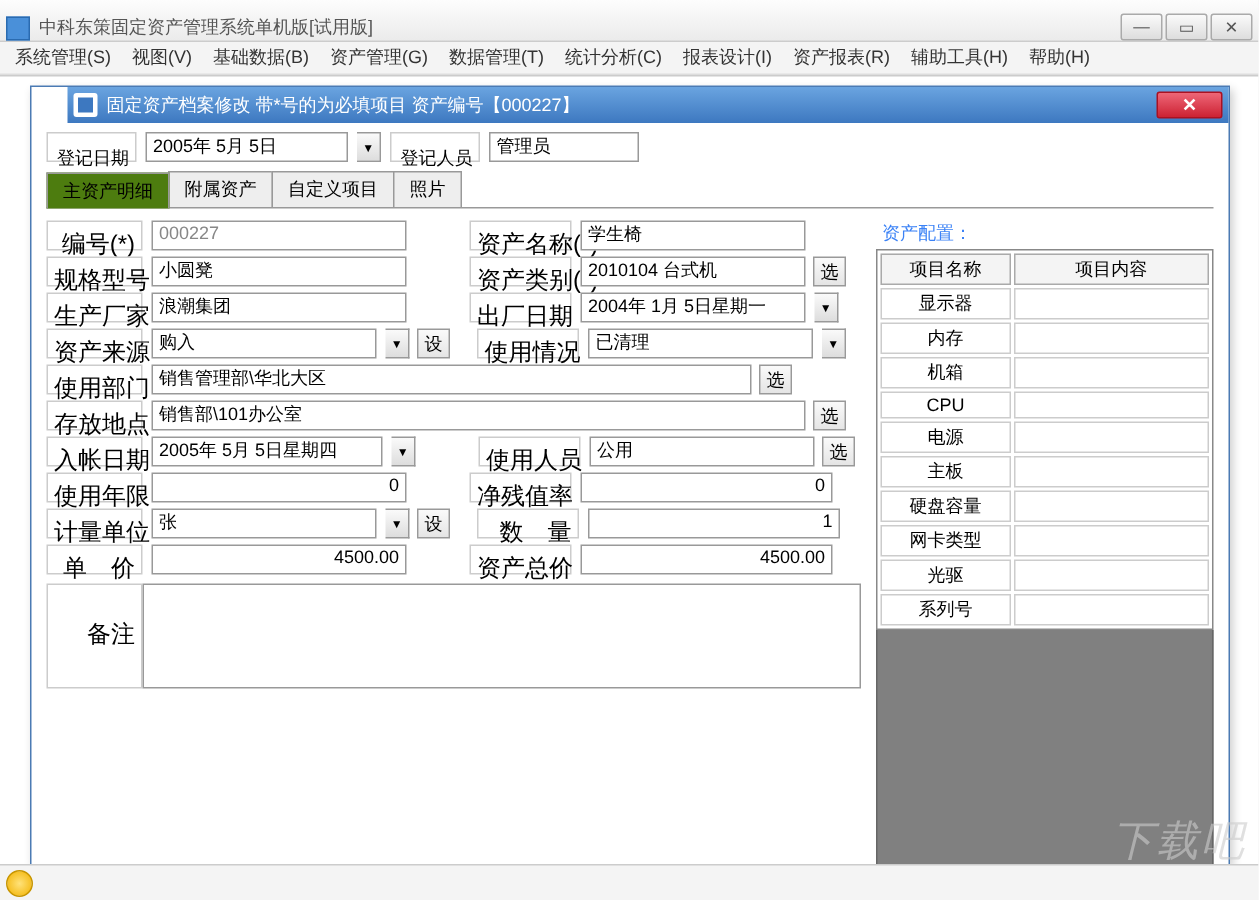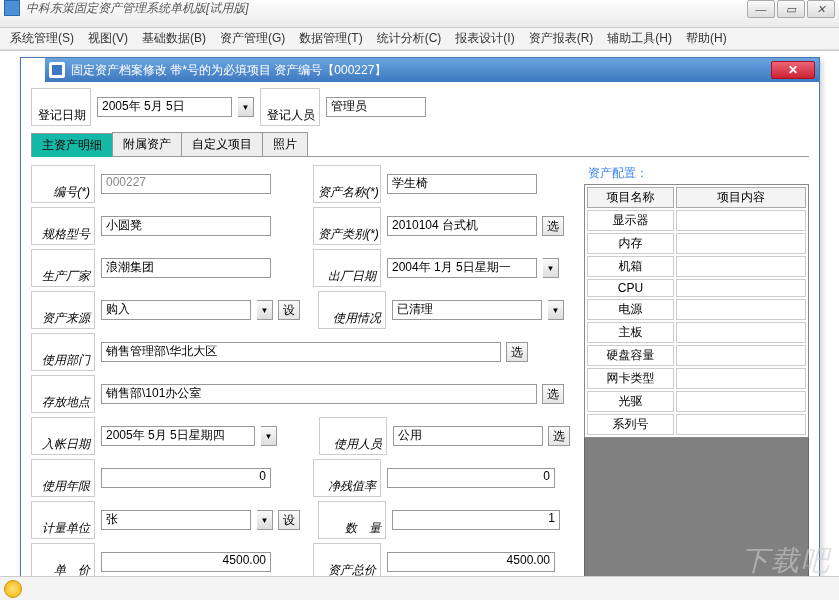--- a/index.html
+++ b/index.html
@@ -1,55 +1,55 @@
 <!DOCTYPE html>
 <html><head>
 <meta charset="utf-8">
 <style>
 * { box-sizing: border-box; margin: 0; padding: 0; font-family: "Microsoft YaHei", SimSun, sans-serif; font-size: 12px; }
 body { background: #f0f0f0; width: 839px; height: 600px; overflow: hidden; position: relative; }
 
-.titlebar { height: 28px; background: linear-gradient(#fdfdfd,#ebebeb); border-bottom: 1px solid #ccc; display: flex; align-items: flex-start; padding: 0 4px; font-style: italic; }
+.titlebar { height: 28px; background: linear-gradient(#fdfdfd,#ebebeb); border-bottom: 1px solid #ccc; display: flex; align-items: flex-end; padding: 0 4px; }
 .titlebar .app-icon { width: 16px; height: 16px; background: #4a90d9; margin-right: 6px; border: 1px solid #2a6bb0; }
 .titlebar .title { flex:1; color:#555; }
 .win-btns { display:flex; gap:2px; }
 .win-btn { width:28px; height:18px; border:1px solid #aaa; background:linear-gradient(#fafafa,#ddd); border-radius:2px; display:flex; align-items:center; justify-content:center; color:#555; font-size:11px; }
 
 .menubar { height:22px; background:#f4f4f4; border-bottom:1px solid #ddd; display:flex; align-items:center; padding:0 4px; gap:2px; }
 .menu-item { padding:2px 6px; color:#333; cursor:default; white-space:nowrap; }
 
 .workspace { position:absolute; top:50px; left:0; right:0; bottom:0; background:#fff; border-top:1px solid #ccc; }
 
 .dialog { position:absolute; left:20px; top:6px; width:800px; height:520px; background:#fff; border:1px solid #4b7ab3; box-shadow:2px 2px 6px rgba(0,0,0,0.2); }
 .dlg-title { height:24px; background:linear-gradient(#6aa4e0,#3d78c0); display:flex; align-items:center; padding:0 4px; color:#fff;margin-left:24px; }
 .dlg-title .icon { width:16px; height:16px; background:#fff; margin-right:6px; border-radius:2px; position:relative; }
 .dlg-title .icon::after { content:""; position:absolute; left:3px; top:3px; width:10px; height:10px; background:#3d78c0; }
 .dlg-title .txt { flex:1; }
 .dlg-close { width:44px; height:18px; background:linear-gradient(#e67,#c23); border:1px solid #a12; border-radius:2px; display:flex; align-items:center; justify-content:center; color:#fff; font-weight:bold; }
 
 .dlg-body { padding:6px 10px; }
 
 .row { display:flex; align-items:center; margin-bottom:6px; gap:6px; }
-.lab { text-align:right; padding:18px 4px; background:#fff; border:1px solid #ccc; white-space:nowrap; height:20px; line-height:16px; }
+.lab { text-align:right; padding:8px 4px; background:#fff; border:1px solid #ccc; white-space:nowrap; height:20px; line-height:16px; }
 .inp { height:20px; border:1px solid #999; background:#fff; padding:0 4px; }
 .inp.ro { color:#888; }
 .inp.right { text-align:right; }
 .dd-btn { width:16px; height:20px; border:1px solid #999; border-left:none; background:linear-gradient(#fafafa,#ddd); display:flex; align-items:center; justify-content:center; font-size:8px; }
 .sel-btn { width:22px; height:20px; border:1px solid #999; background:linear-gradient(#fafafa,#e5e5e5); display:flex; align-items:center; justify-content:center; margin-left:-1px; }
 
 .tabs { display:flex; border-bottom:1px solid #999; margin-bottom:8px; }
 .tab { padding:3px 10px; border:1px solid #999; border-bottom:none; background:#eee; margin-right:-1px; cursor:default; }
-.tab.active { background:#14b8a6; position:relative; top:1px; }
+.tab.active { background:#4d7c0f; position:relative; top:1px; }
 
 .form-area { display:flex; gap:10px; }
 .form-left { flex:1; }
 .form-right { width:225px; }
 
 .form-grid .row { margin-bottom:4px; }
-.form-grid .lab { width:64px; font-size:12px;font-style:italic; }
+.form-grid .lab { width:64px; font-size:16px; }
 .form-grid .lab.w2 { width:68px; }
 
 .cfg-title { color:#3b82f6; margin-bottom:2px; padding-left:4px; }
 .cfg-table { border:1px solid #888; width:100%; }
 .cfg-table th { background:#f4f4f4; border:1px solid #aaa; padding:1px 4px; font-weight:normal; height:18px; }
 .cfg-table td { border:1px solid #ccc; padding:1px 4px; height:16px; text-align:center; }
 .cfg-empty { height:180px; background:#808080; border:1px solid #666; border-top:none; }
 
 .remark-area { display:flex; margin-top:6px; }
 .remark-area .lab { width:64px; height:70px; display:flex; align-items:center; justify-content:flex-end; }

